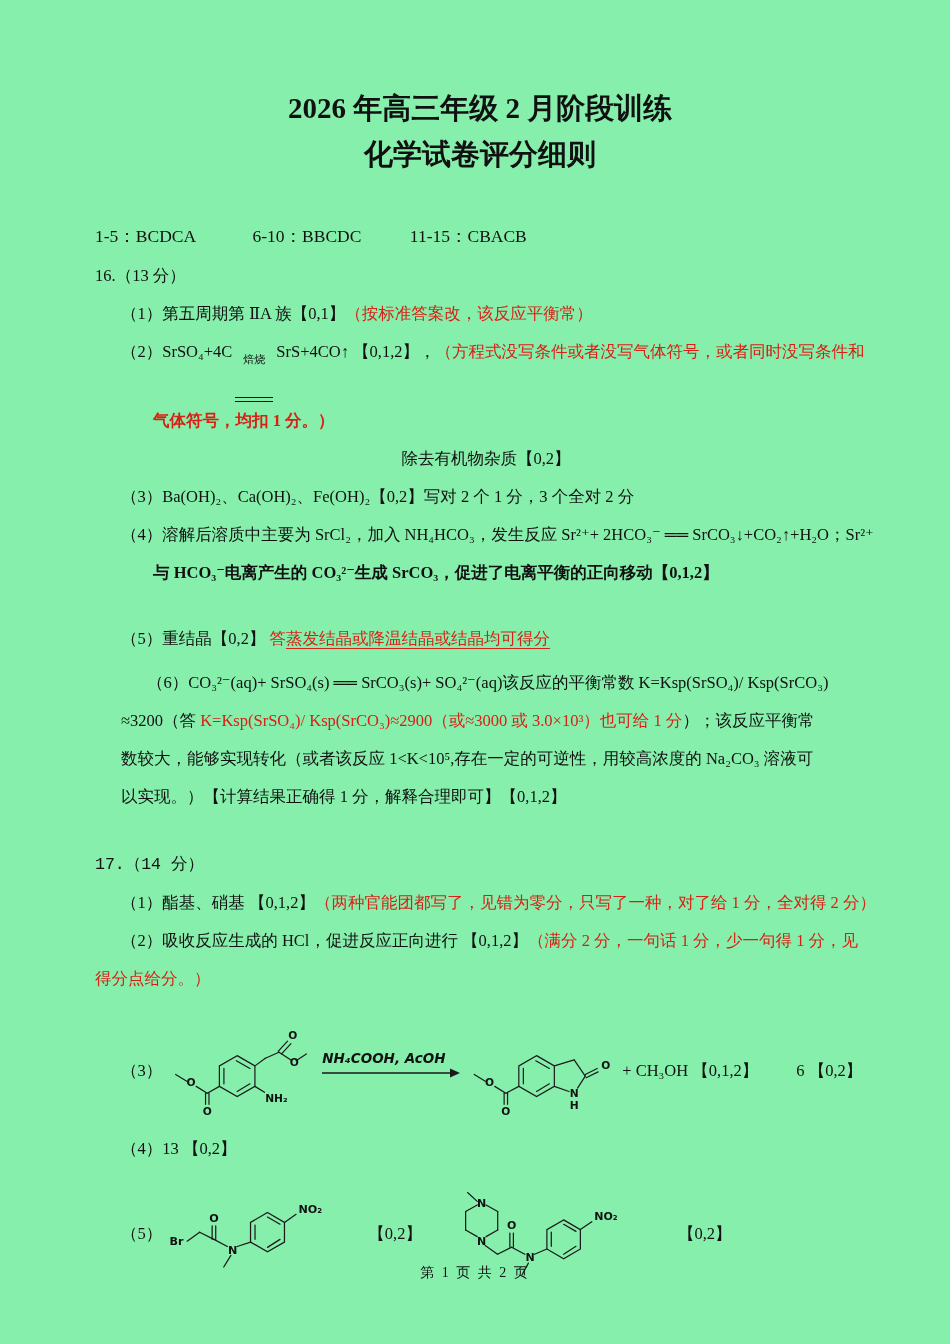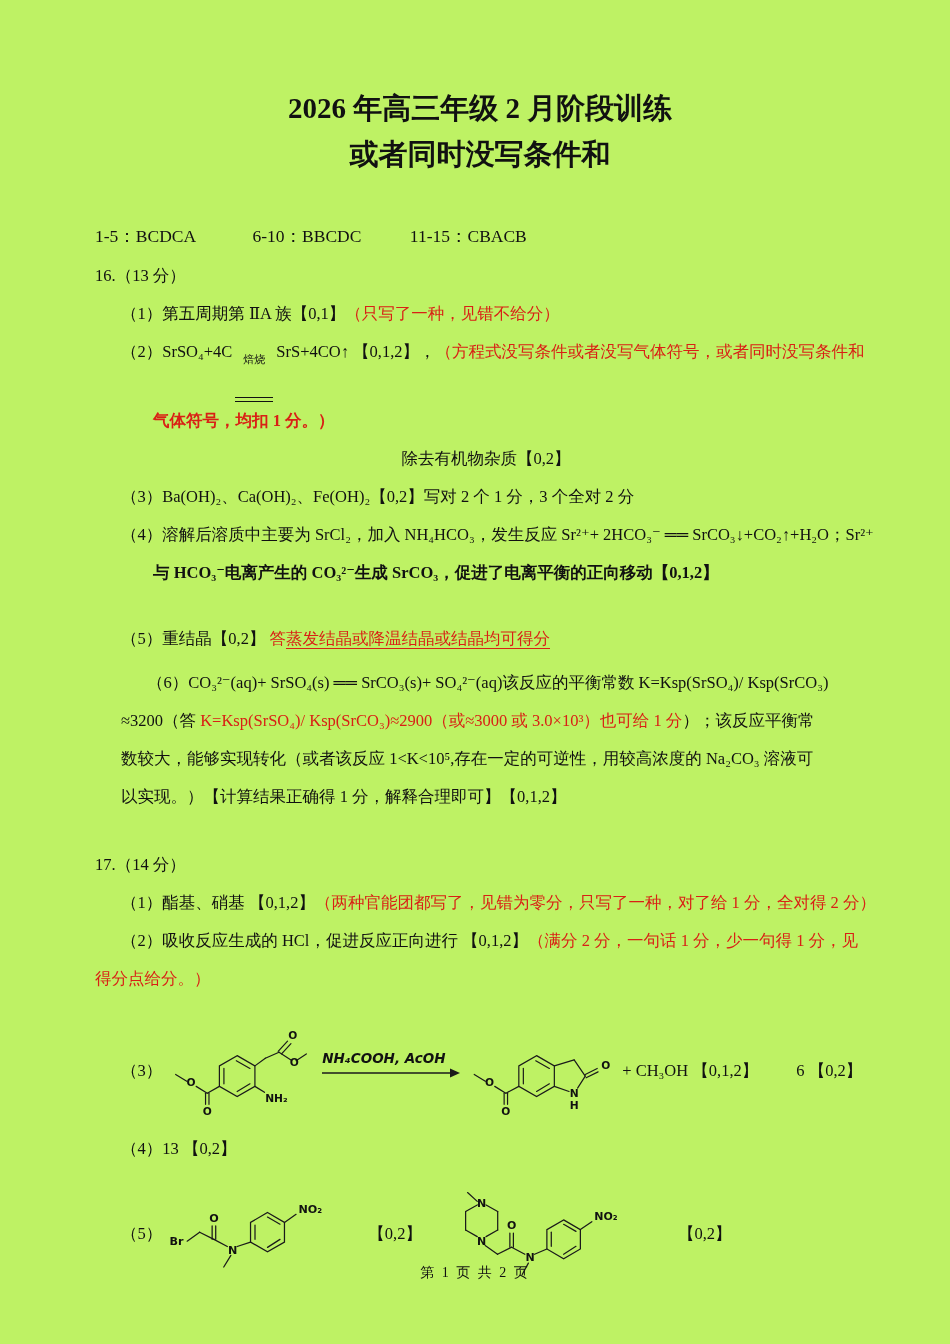--- a/index.html
+++ b/index.html
@@ -1,20 +1,20 @@
 <!DOCTYPE html>
 <html><head>
 <meta charset="utf-8">
 <style>
   html,body{margin:0;padding:0;background:#888;}
   .page{
     position:relative;
     width:950px;height:1344px;
     margin:0 auto;
-    background:#bef264;
+    background:#86efac;
     overflow:hidden;
     font-family:"Liberation Serif","DejaVu Serif","DejaVu Sans",serif;
     color:#111;
   }
   .content{padding:0 85px 0 95px;}
   .title{
     text-align:center;font-weight:700;font-size:29px;line-height:46px;
   }
   .title-block{margin-top:85px;}
   .mc-row{margin-top:44px;font-size:17.5px;line-height:30px;white-space:nowrap;}
@@ -22,21 +22,21 @@
   .mc-row .g1{margin-right:52px;}
   .mc-row .g2{margin-right:44px;}
   .ln{font-size:16.5px;line-height:38px;white-space:nowrap;}
   .ind1{padding-left:26px;}
   .ind2{padding-left:58px;font-weight:bold;}
   .ind-half{padding-left:12px;text-align:center;}
   .ind3{padding-left:52px;}
   .q-header{margin-top:6px;}
   .gap-top{margin-top:28px;}
   .gap-top-sm{margin-top:6px;}
-  .gap-top-lg{margin-top:30px;}
+  .gap-top-lg{margin-top:30px;font-family:Liberation Mono, monospace;}
   .rd{color:#d92015;}
   .ul{text-decoration:underline;text-underline-offset:4px;text-align:right;}
   .cond{
     display:inline-flex;flex-direction:column;align-items:center;
     vertical-align:-6px;margin:0 3px;gap:31px;
   }
   .cond-label{font-size:11px;line-height:12px;}
   .cond-line{width:38px;height:3px;border-top:1.4px solid #111;border-bottom:1.4px solid #111;margin-top:1px;}
   .rxn-row{
     display:flex;align-items:center;margin-top:14px;height:118px;
@@ -66,33 +66,33 @@
   svg text{font-family:"DejaVu Sans","Liberation Sans",sans-serif;}
 </style>
 </head>
 <body>
 
 <div class="page">
   <div class="content">
 
     <div class="title-block">
       <div class="title">2026 年高三年级 2 月阶段训练</div>
-      <div class="title">或者同时没写条件和</div>
+      <div class="title">化学试卷评分细则</div>
     </div>
 
     <div class="mc-row">
       <span class="grp g1">1-5：BCDCA</span>
       <span class="grp g2">6-10：BBCDC</span>
       <span class="grp">11-15：CBACB</span>
     </div>
 
     <div class="ln q-header">16.（13 分）</div>
 
     <div class="ln ind1">
-      <span>（1）第五周期第 ⅡA 族【0,1】</span><span class="rd">（只写了一种，见错不给分）</span>
+      <span>（1）第五周期第 ⅡA 族【0,1】</span><span class="rd">（按标准答案改，该反应平衡常）</span>
     </div>
 
     <div class="ln ind1">
       <span>（2）SrSO₄+4C</span><span class="cond">
           <span class="cond-label">焙烧</span>
           <span class="cond-line"></span>
         </span><span>SrS+4CO↑ 【0,1,2】，</span><span class="rd">（方程式没写条件或者没写气体符号，或者同时没写条件和</span>
     </div>
     <div class="ln ind2 rd">气体符号，均扣 1 分。）</div>
     <div class="ln ind-half">除去有机物杂质【0,2】</div>

